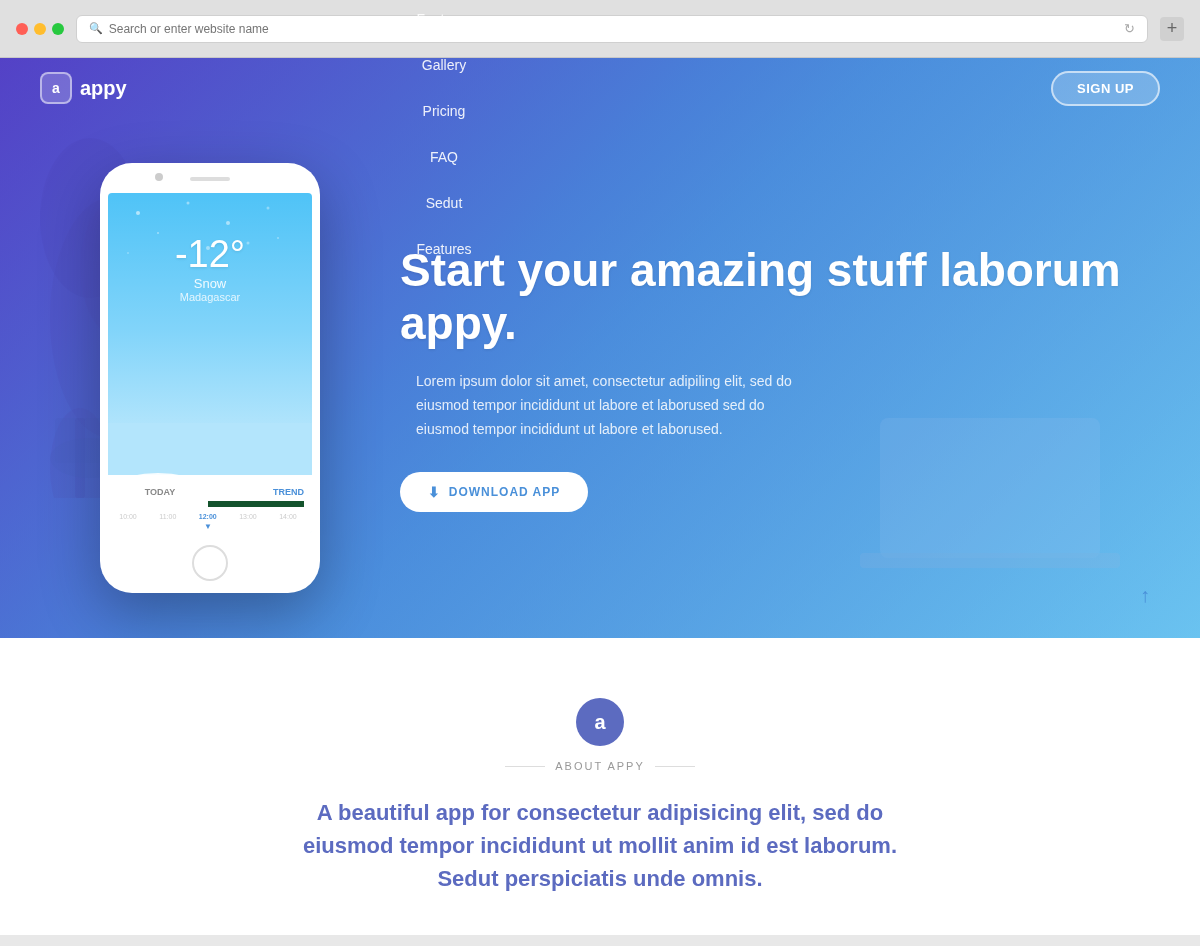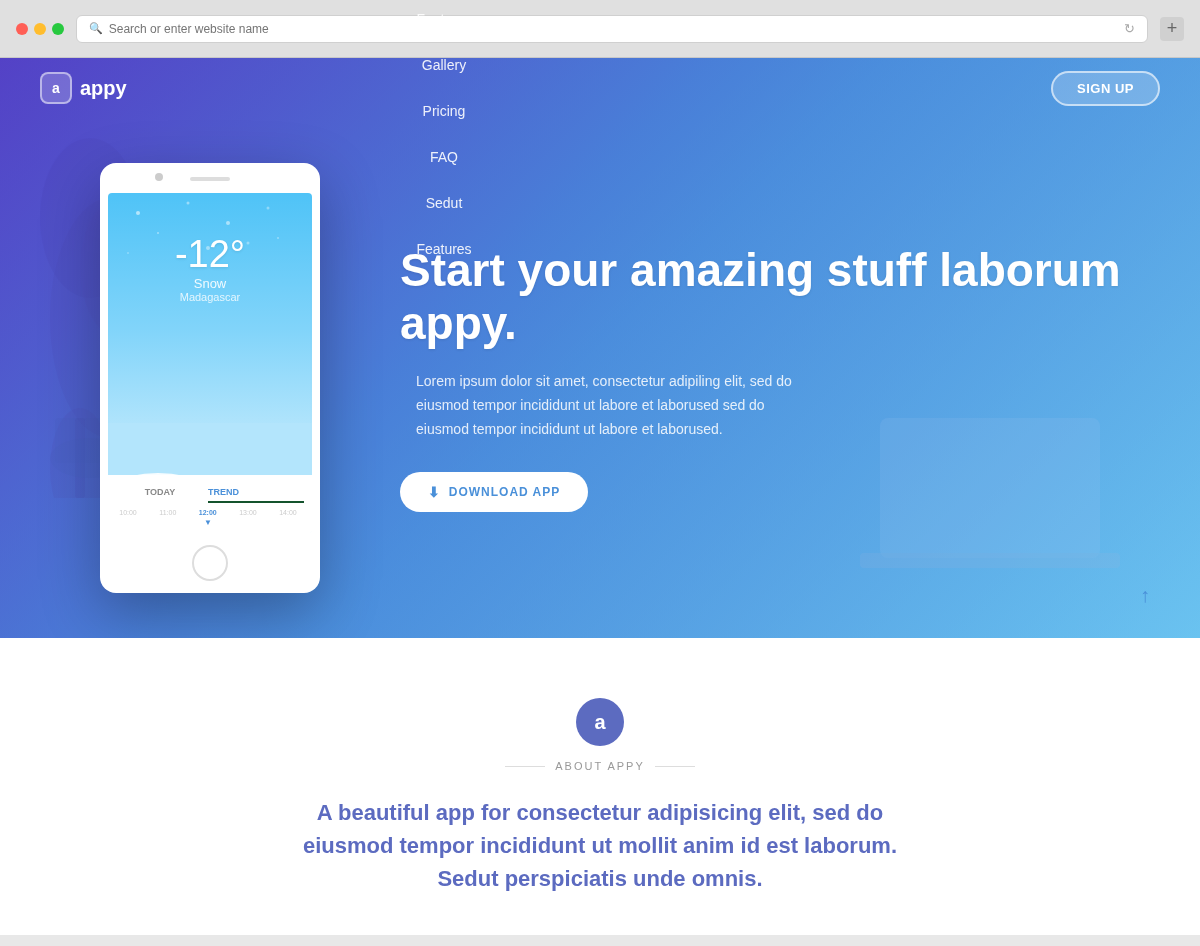--- a/index.html
+++ b/index.html
@@ -157,21 +157,21 @@
       width: 100%;
       padding: 0 40px;
       padding-top: 60px;
     }
 
     
     .phone-mockup {
       width: 220px;
       height: 430px;
       background: white;
-      border-radius: 16px;
+      border-radius: 32px;
       box-shadow: 0 20px 60px rgba(0,0,0,0.3);
       flex-shrink: 0;
       position: relative;
       margin-left: 60px;
       overflow: hidden;
     }
     .phone-speaker {
       position: absolute;
       top: 14px;
       left: 50%;
@@ -448,21 +448,21 @@
             <polygon points="62,80 70,60 78,80" fill="white" opacity="0.8"></polygon>
             <polygon points="115,75 123,58 131,75" fill="white" opacity="0.8"></polygon>
 
             <circle cx="95" cy="94" r="2" fill="#4fc3f7"></circle>
           </svg>
         </div>
 
         <div style="position:absolute;bottom:60px;left:4px;right:8px;background:white;height:58px;border-radius:0 0 2px 2px;">
           <div style="display:flex;padding:8px 8px 0;">
             <div class="phone-tab" style="color:#888;font-size:9px;font-weight:600;flex:1;text-align:center;">TODAY</div>
-            <div class="phone-tab active" style="color:#4a90d9;font-size:9px;font-weight:600;flex:1;text-align:left;border-bottom:2px solid #14532d;padding-bottom:4px;">TREND</div>
+            <div class="phone-tab active" style="color:#4a90d9;font-size:9px;font-weight:600;flex:1;text-align:right;border-bottom:6px solid #14532d;padding-bottom:4px;">TREND</div>
           </div>
           <div class="time-row">
             <span style="color:#ccc;font-size:7px;">10:00</span>
             <span style="color:#ccc;font-size:7px;">11:00</span>
             <span style="color:#4a90d9;font-size:7px;font-weight:700;">12:00</span>
             <span style="color:#ccc;font-size:7px;">13:00</span>
             <span style="color:#ccc;font-size:7px;">14:00</span>
           </div>
           <div style="text-align:center;color:#4a90d9;font-size:8px;">▼</div>
         </div>

